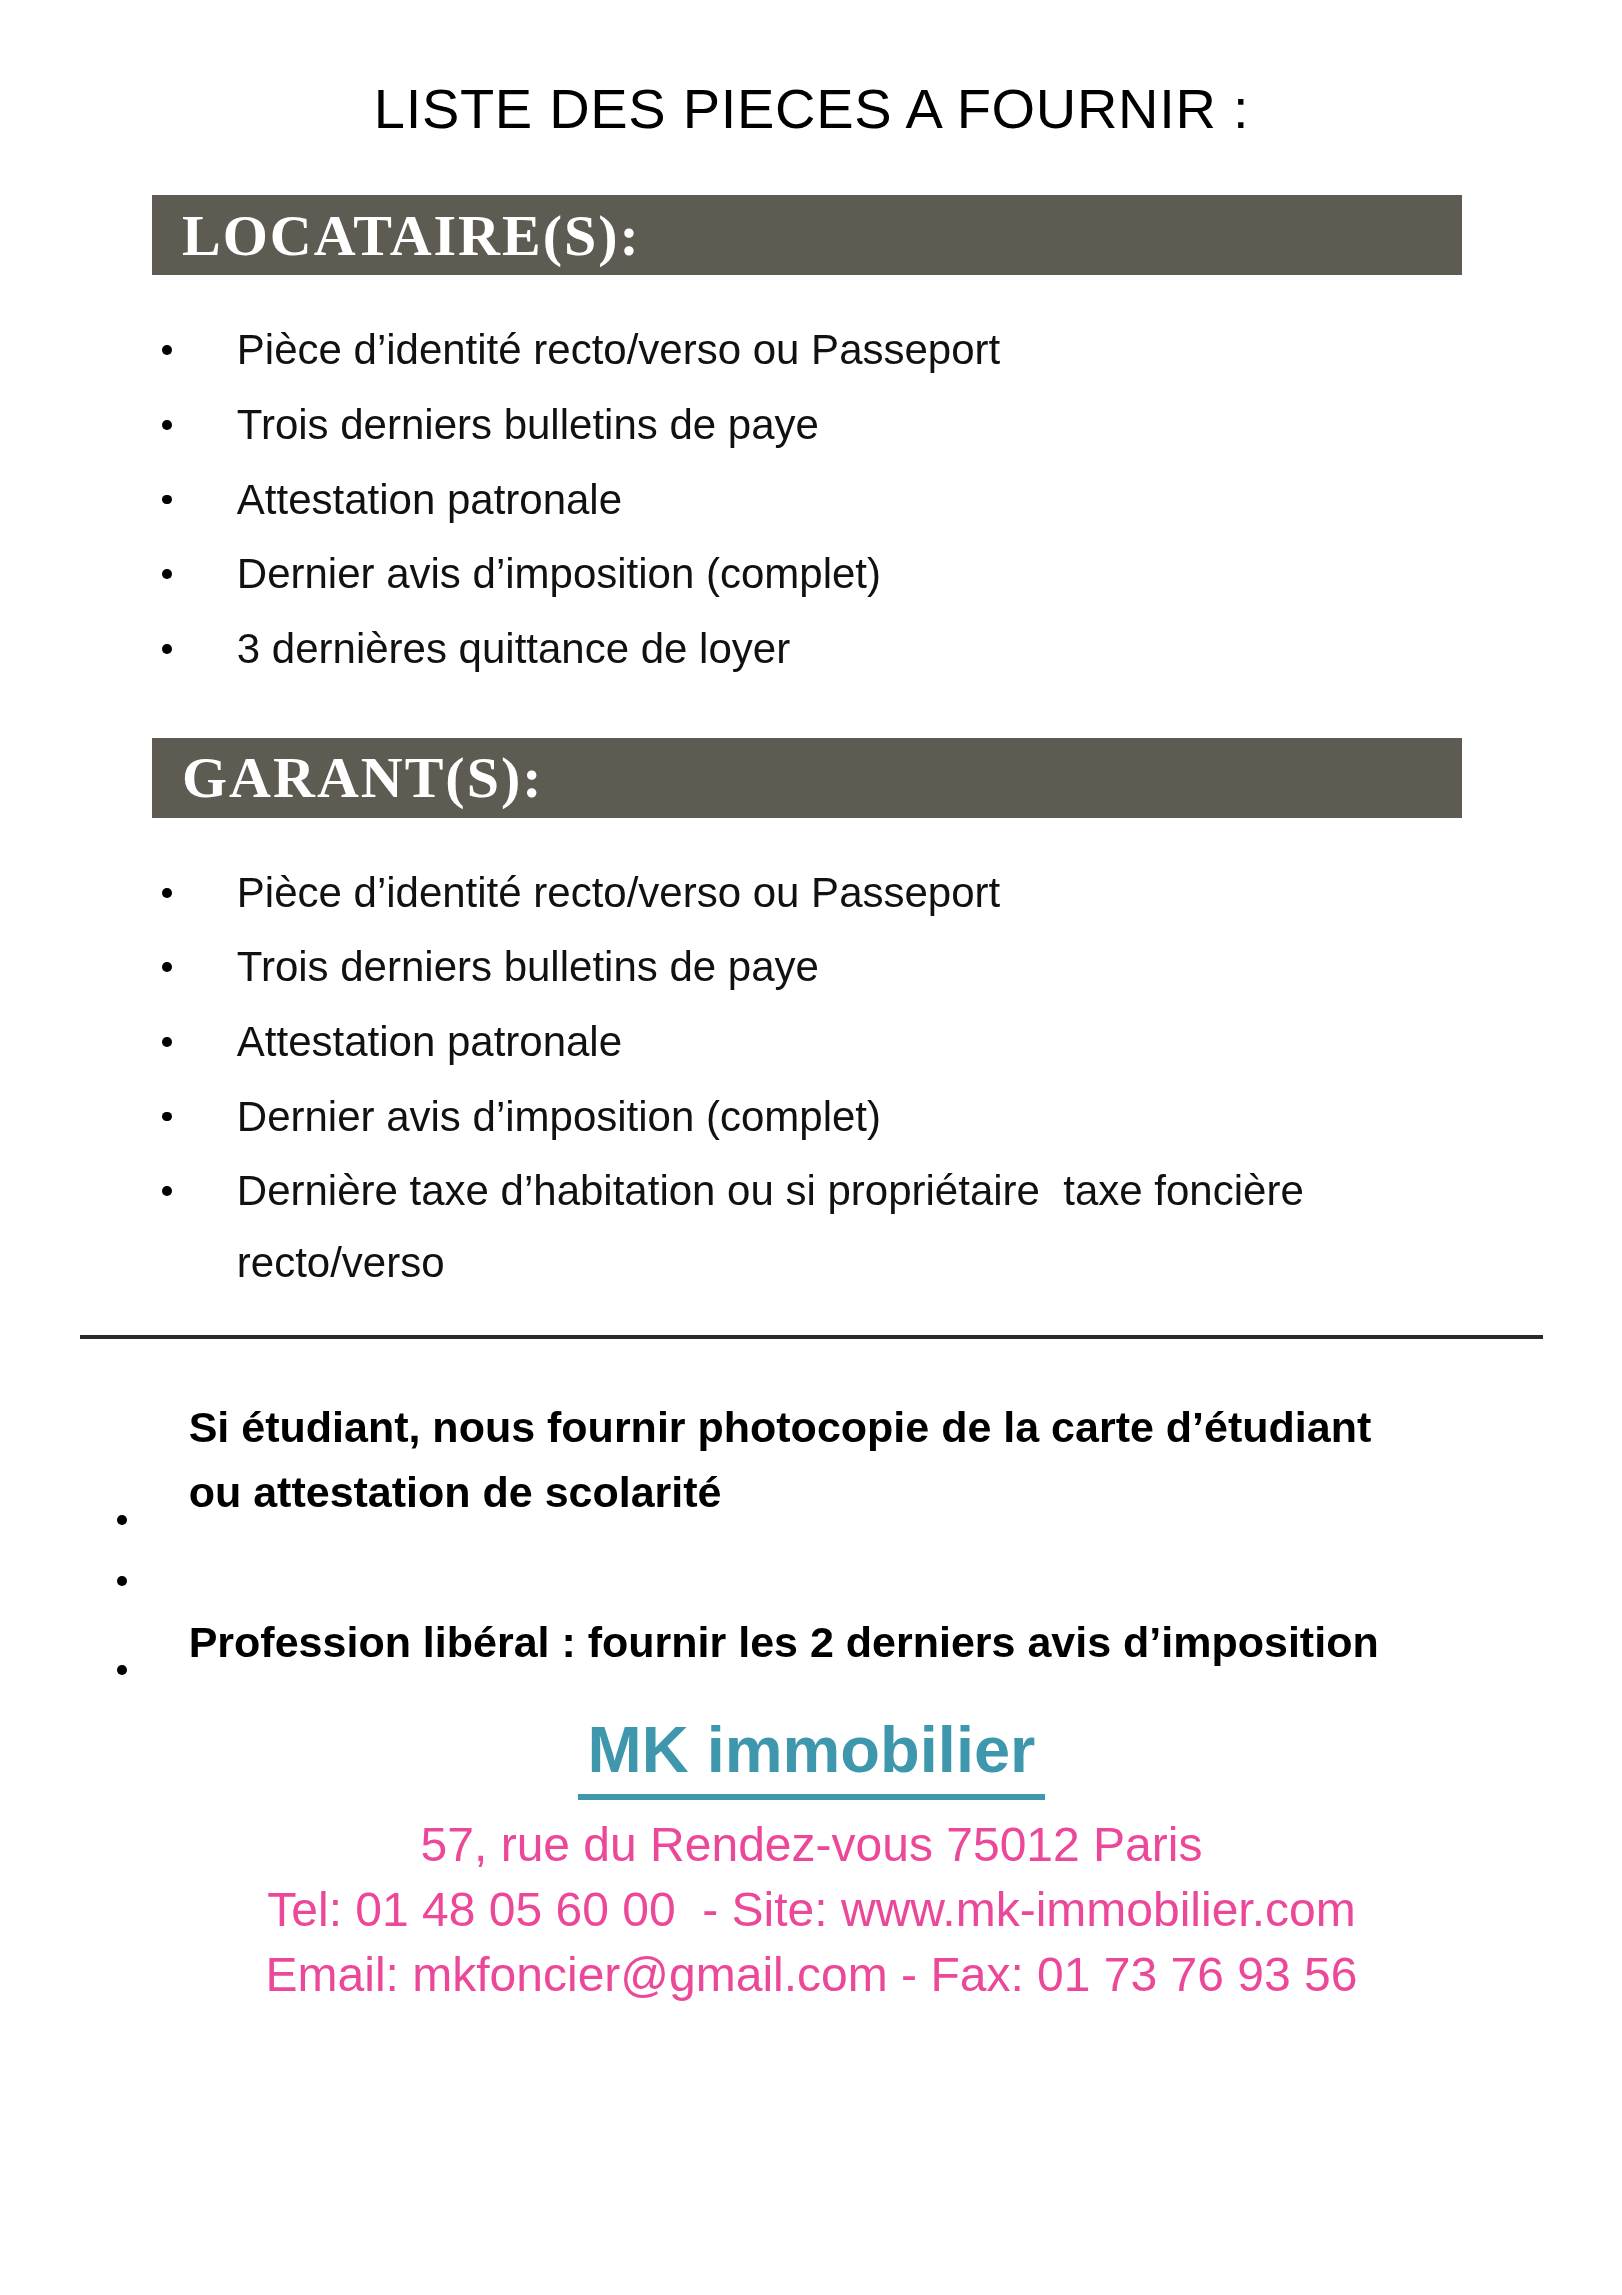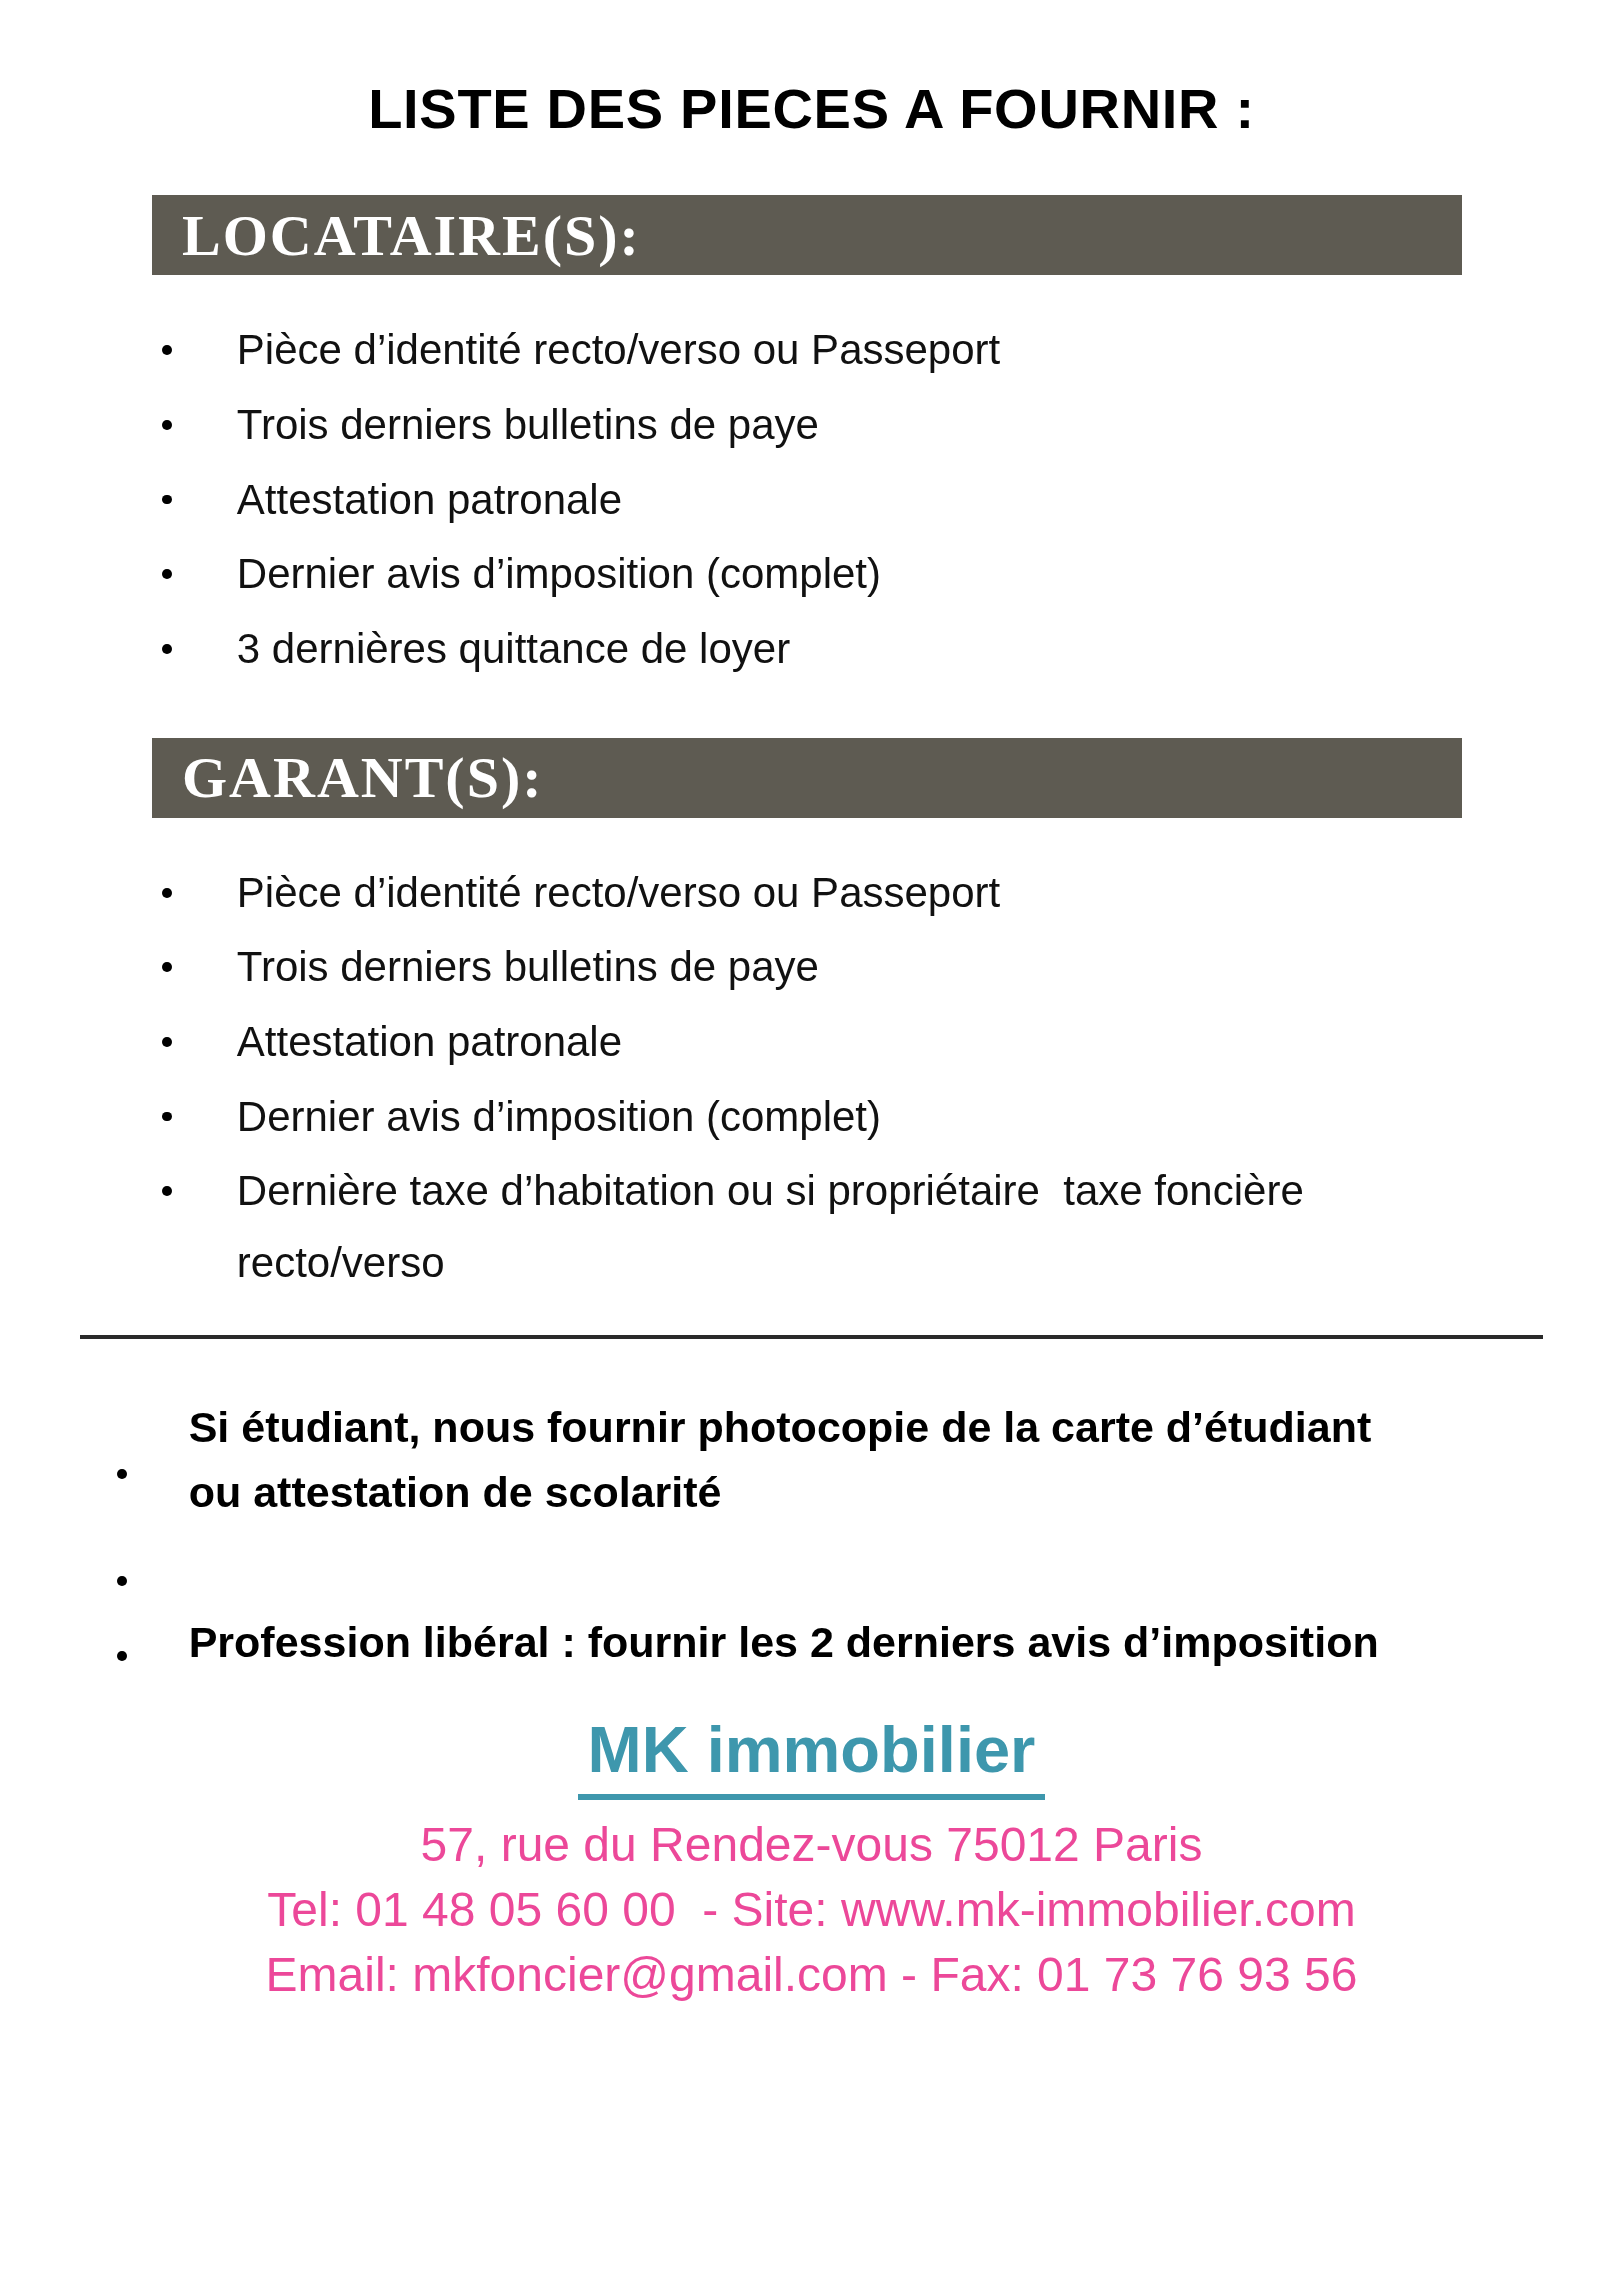--- a/index.html
+++ b/index.html
@@ -16,21 +16,21 @@
     font-family: "Liberation Sans", "DejaVu Sans", sans-serif;
     color: var(--text-color);
     overflow: hidden;
   }
   .page { width: 100%; height: 100%; position: relative; }
 
   .title {
     margin: 77px 0 0 0;
     text-align: center;
     font-size: 56px;
-    font-weight: 700;
+    font-weight: 400;
     letter-spacing: 0.7px;
     line-height: 1.15;
     color: #000;
   }
 
   .section-bar {
     margin: 54px 0 0 152px;
     width: 1310px;
     height: 80px;
     background: var(--section-header-bg);
@@ -80,21 +80,21 @@
     height: 3.9px;
     background: var(--divider-color);
   }
 
   ul.notes {
     list-style: none;
     margin: 56px 0 0 113px;
   }
   ul.notes li.note {
     display: flex;
-    align-items: center;
+    align-items: flex-end;
     margin-bottom: 23.6px;
   }
   ul.notes .dot { margin: 27.5px 62px 0 3.9px; }
   .note-label {
     font-size: 43px;
     font-weight: 700;
     line-height: 65px;
     width: 1243px;
     white-space: pre-wrap;
     color: #000;

